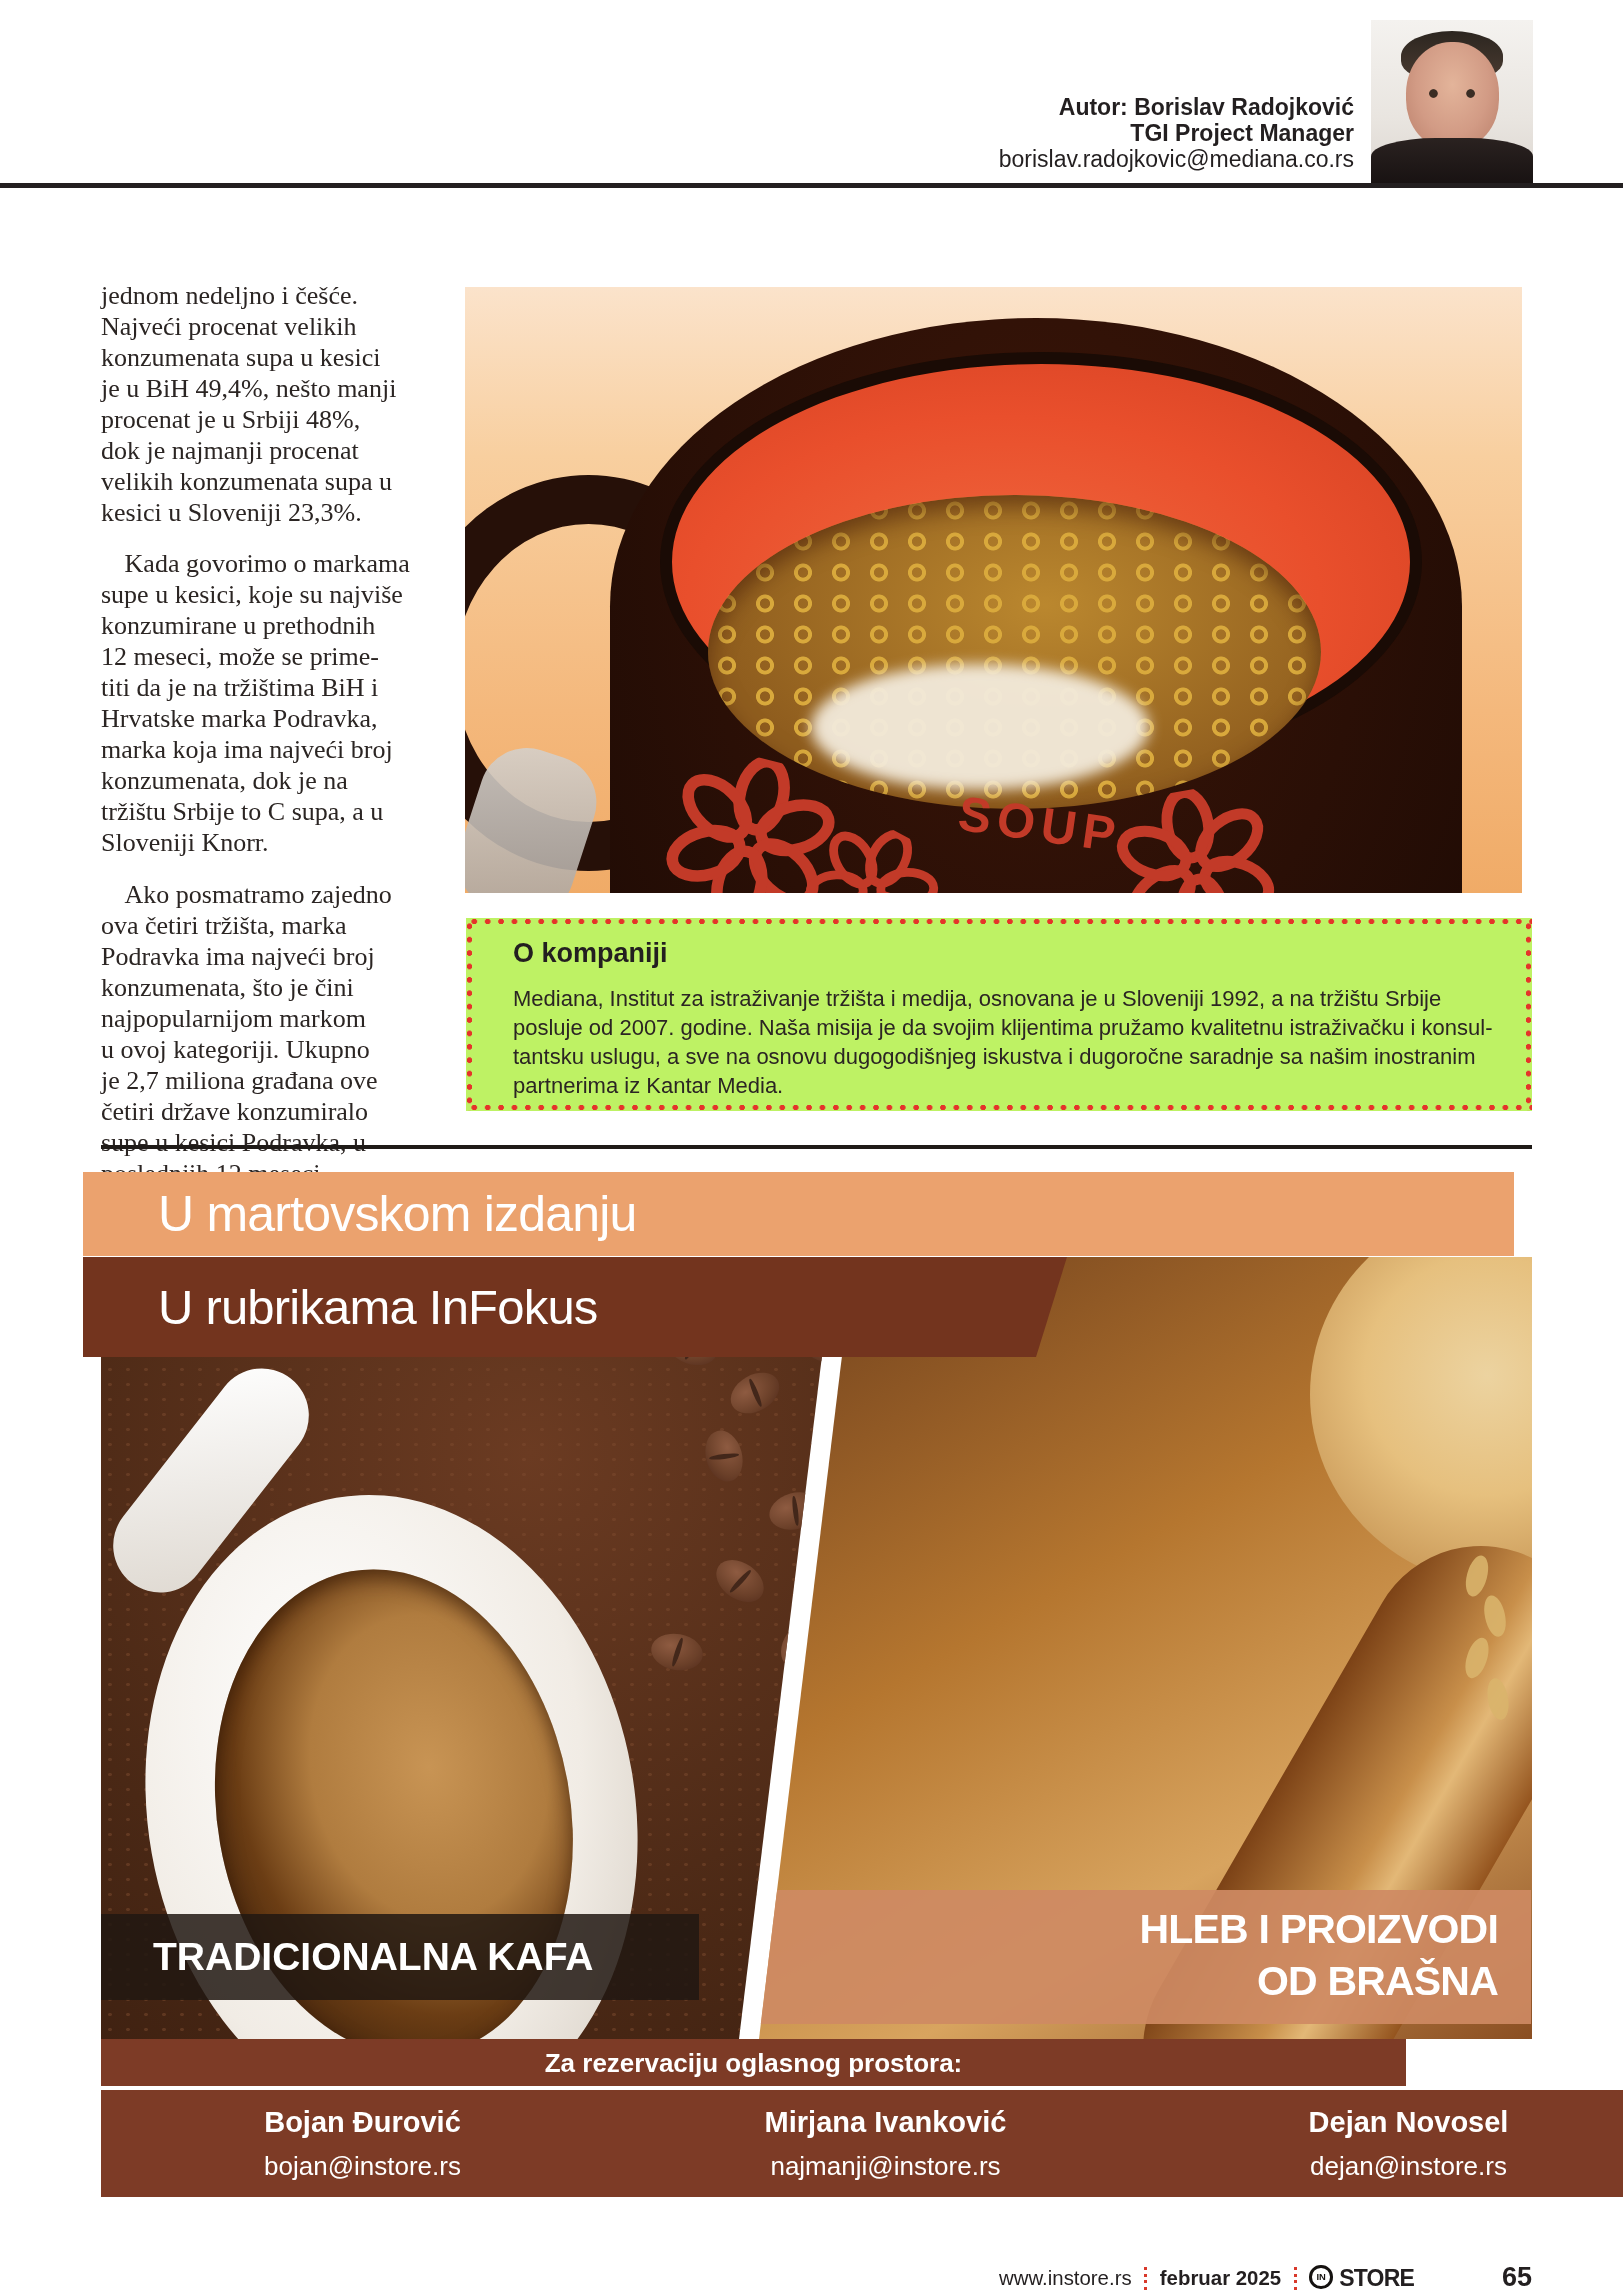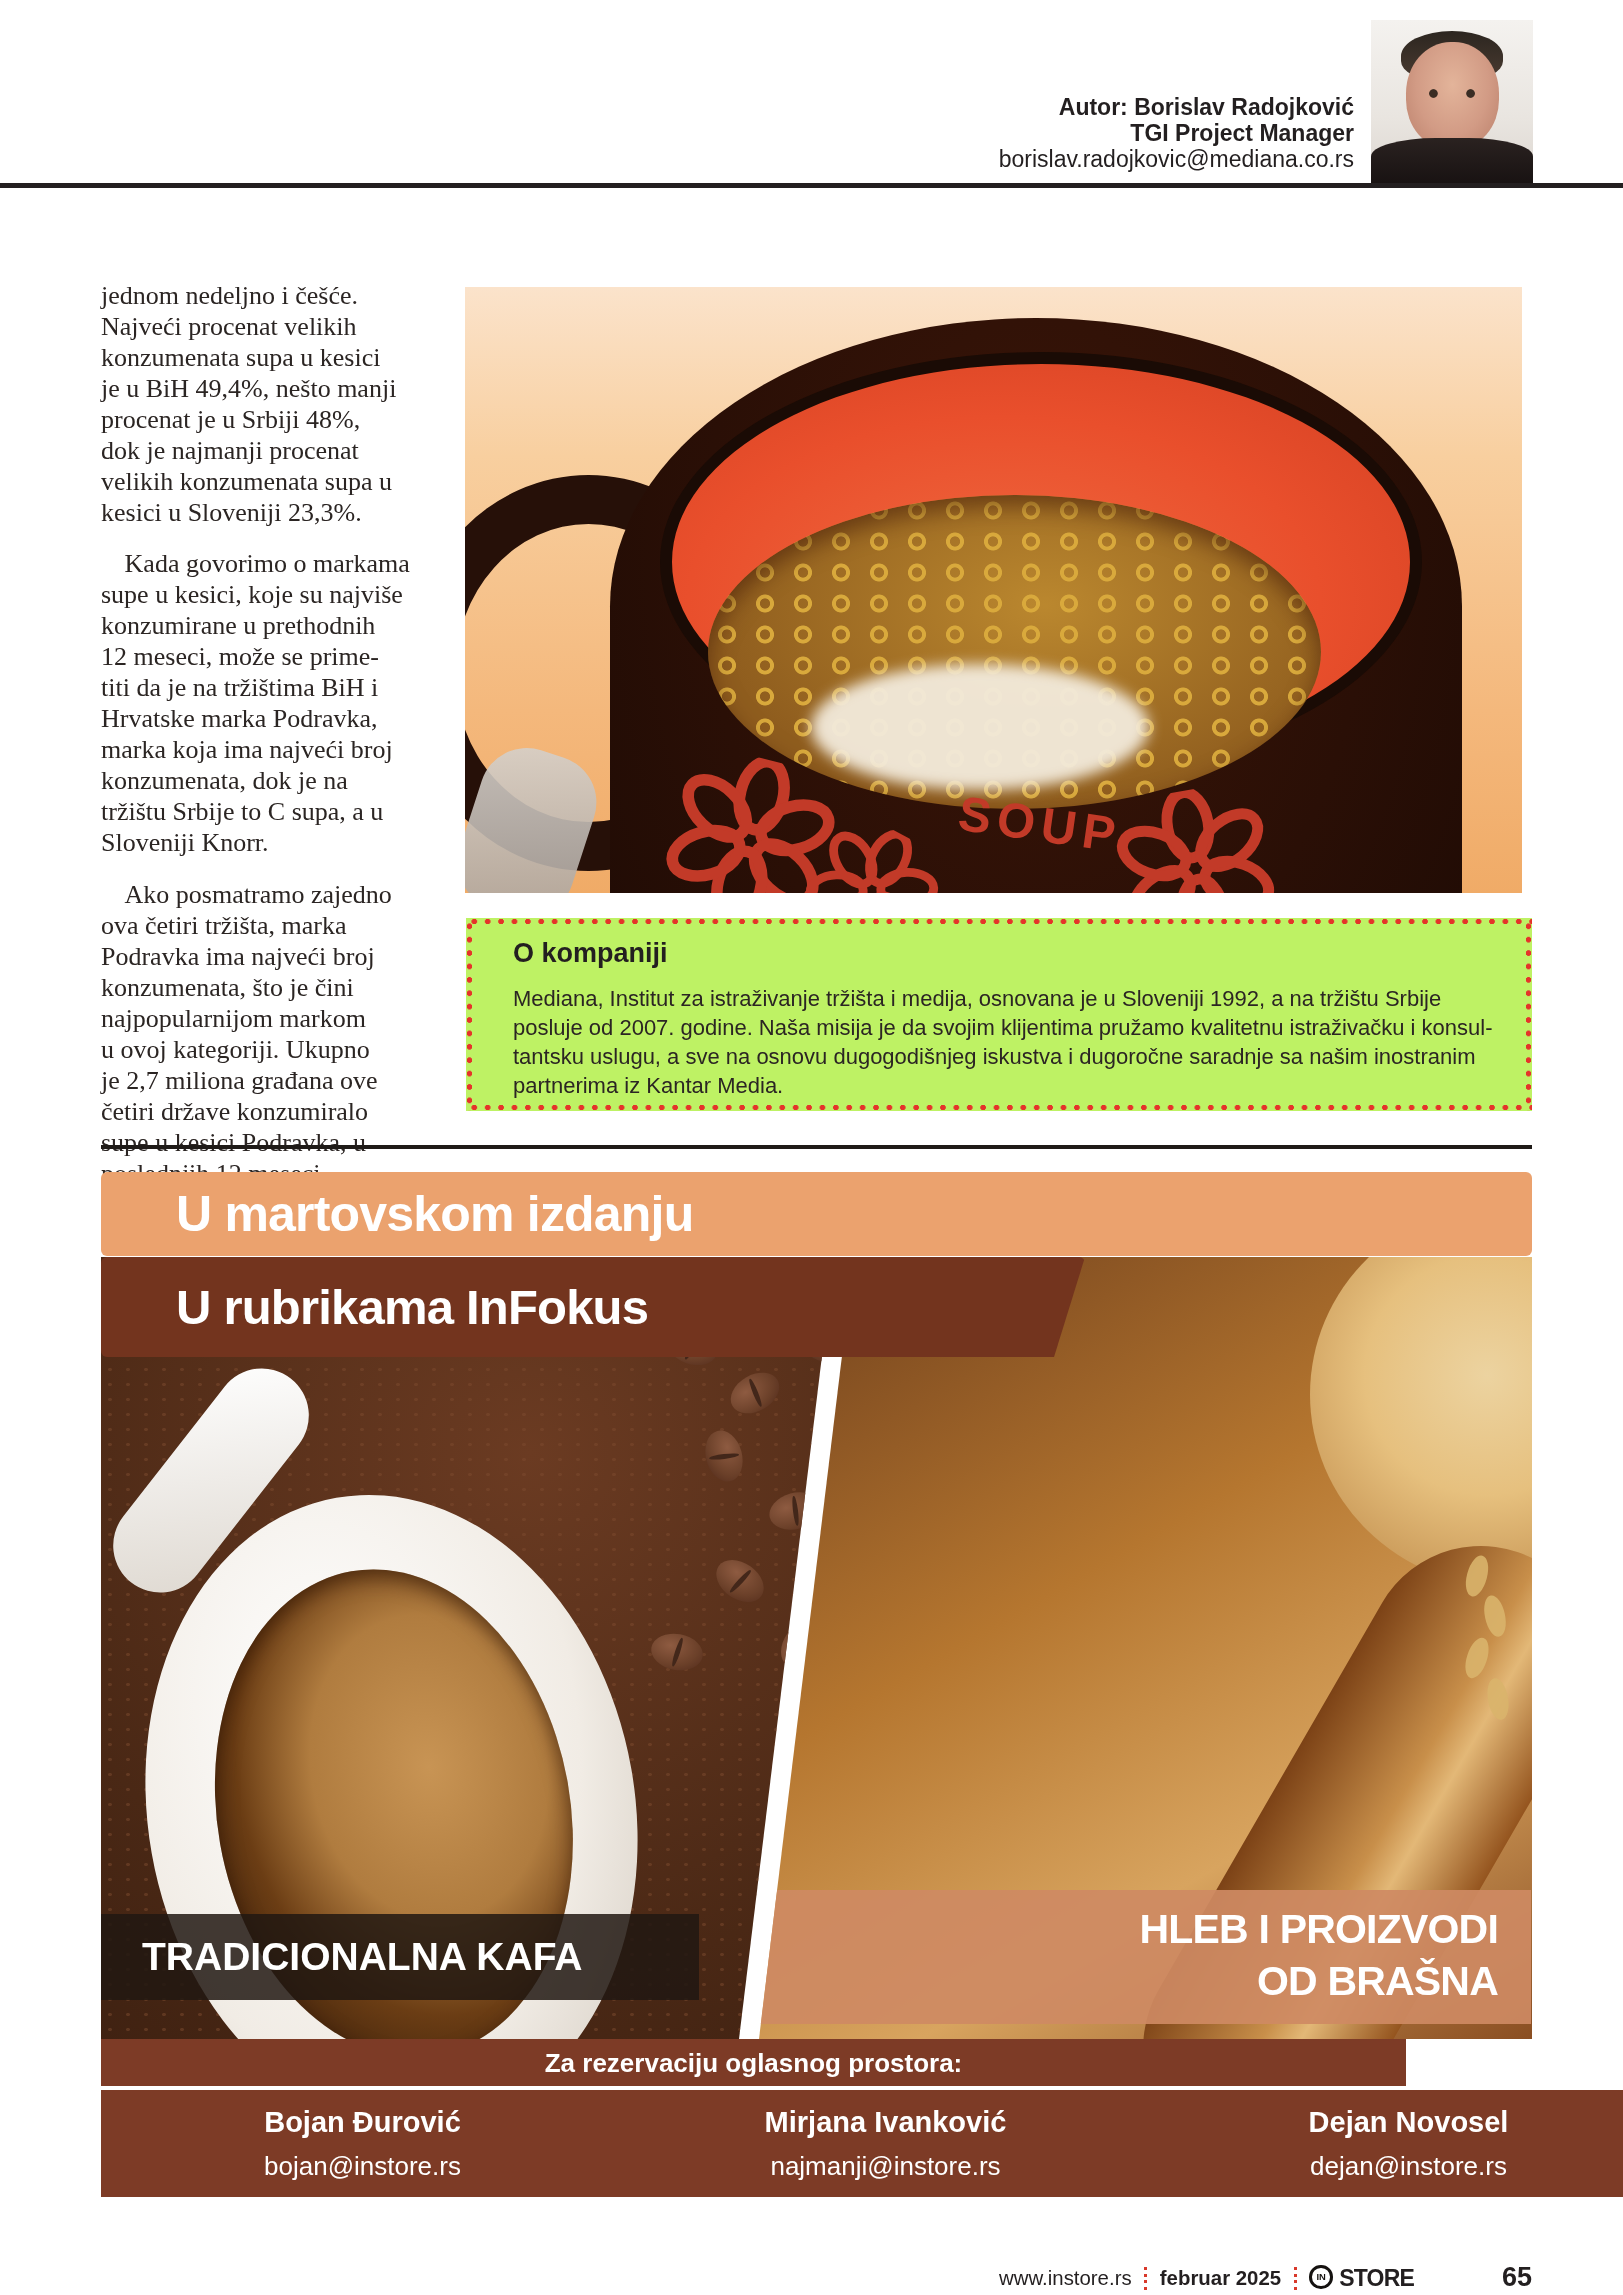--- a/index.html
+++ b/index.html
@@ -78,21 +78,21 @@
     background-size:13.4px 7px;background-repeat:repeat-x;background-position:1.6px center;}
   .dots-v{position:absolute;top:0;width:7px;height:100%;
     background-image:radial-gradient(circle,#e5332a 2.5px,rgba(0,0,0,0) 3px);
     background-size:7px 13.4px;background-repeat:repeat-y;background-position:center 1.6px;}
   .about-title{position:absolute;left:47px;top:20.4px;font-size:27px;font-weight:bold;color:#231f20;}
   .about-body{position:absolute;left:47px;top:66px;width:982px;font-size:22px;line-height:29px;
     color:#2b2523;white-space:pre-line;}
 
   
   .ad-rule{position:absolute;left:101px;top:1145px;width:1431px;height:3.9px;background:#1f1b18;}
-  .banner{position:absolute;left:101px;color:#ffffff;font-weight:bold;letter-spacing:-0.8px;border-radius:6px;}
+  .banner{position:absolute;left:83px;color:#ffffff;font-weight:normal;letter-spacing:-0.8px;}
   .banner-orange{top:1172px;width:1431px;height:84px;background:#eba26e;
     font-size:50px;line-height:84px;padding-left:75px;box-sizing:border-box;}
   .banner-brown{top:1257px;width:984px;height:100px;background:#73341e;
     font-size:49px;line-height:100px;padding-left:75px;box-sizing:border-box;
     clip-path:polygon(0 0,100% 0,calc(100% - 31px) 100%,0 100%);z-index:5;}
 
   .ad-images{position:absolute;left:101px;top:1257px;width:1431px;height:782px;background:#ffffff;overflow:hidden;}
 
   .coffee-half{position:absolute;inset:0;
     clip-path:polygon(0 0,733px 0,638px 100%,0 100%);
@@ -109,21 +109,21 @@
     background:radial-gradient(ellipse at 62% 42%,#c89454 0%,#b07c3f 38%,#6b3d14 62%,#1f0f06 100%);
     box-shadow:inset 0 7.9px 20.4px rgba(40,15,2,.6);}
   .bean{position:absolute;width:52px;height:36px;border-radius:50%;
     background:radial-gradient(ellipse at 35% 35%,#8e5b41 0%,#6b4029 60%,#50291a 100%);}
   .bean::after{content:"";position:absolute;left:46%;top:8%;width:9%;height:84%;
     background:#43271a;border-radius:50%;transform:rotate(8deg);}
 
   .coffee-band{position:absolute;left:0;top:657px;width:598px;height:86px;
     background:rgba(33,24,18,.85);}
   .coffee-band-label{font-size:39px;font-weight:bold;color:#ffffff;line-height:86px;
-    padding-left:41px;letter-spacing:0px;white-space:nowrap;}
+    padding-left:52px;letter-spacing:0px;white-space:nowrap;}
 
   .bread-half{position:absolute;inset:0;
     clip-path:polygon(753px 0,100% 0,100% 100%,658px 100%);
     background:linear-gradient(150deg,#3a2010 0%,#6b3c1b 22%,#b5762f 55%,#d8a45f 78%,#8a4e22 100%);}
   .loaf{position:absolute;border-radius:50%;}
   .loaf-a{left:903px;top:-39px;width:330px;height:369px;
     background:radial-gradient(ellipse at 45% 40%,#c98a42 0%,#a express 0,#a96f33 55%,#7c4319 100%);}
   .loaf-b{left:1209px;top:-55px;width:393px;height:385px;
     background:radial-gradient(ellipse at 45% 45%,#ecd3a0 0%,#e6c07e 40%,#b07636 100%);}
   .baguette{position:absolute;border-radius:134px;

